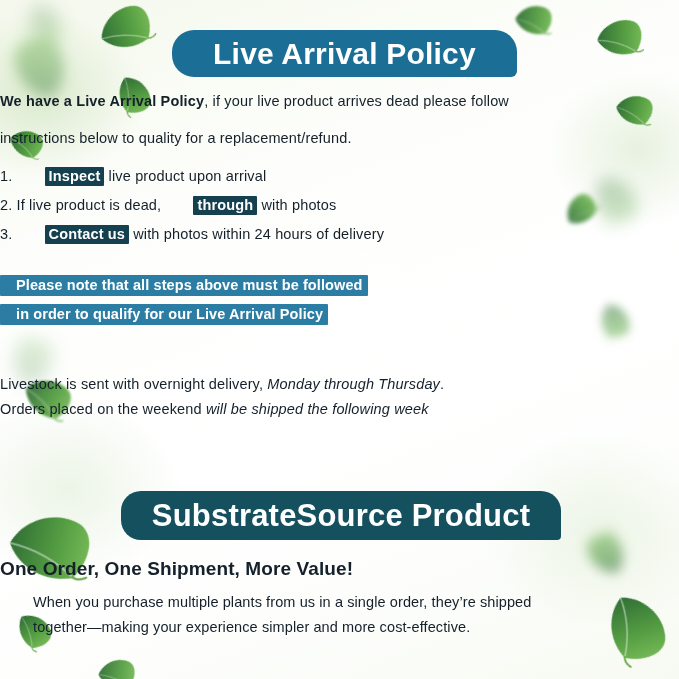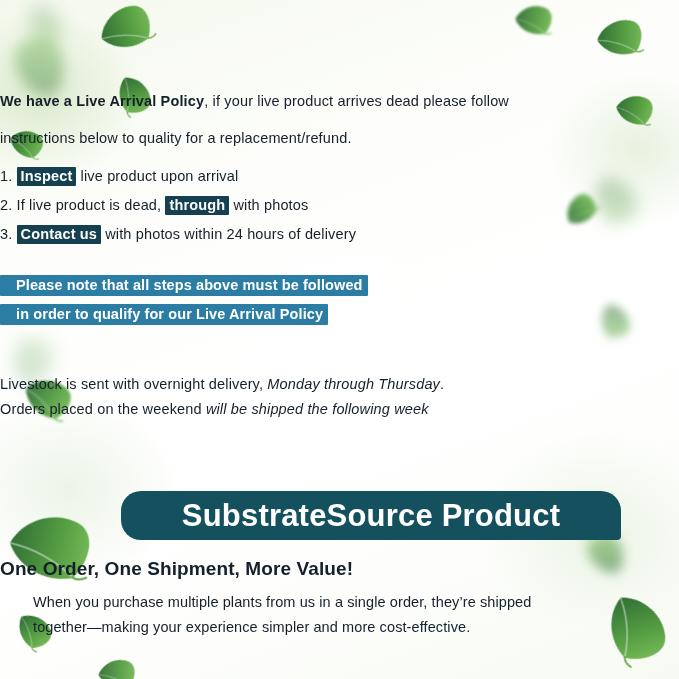--- a/index.html
+++ b/index.html
@@ -51,21 +51,21 @@
     top: 30px;
     width: 345px;
     height: 47px;
     background: #1b6e95;
     border-radius: 22px 22px 6px 22px;
     font-size: 30px;
   }
   #banner-substrate {
     left: 121px;
     top: 491px;
-    width: 500px;
+    width: 440px;
     height: 49px;
     background: #15505f;
     border-radius: 20px 20px 4px 20px;
     font-size: 31px;
   }
 
   
   .txt {
     position: absolute;
     width: 100%;
@@ -83,20 +83,21 @@
   .step {
     font-size: 14.5px;
     letter-spacing: 0.15px;
   }
   .hl-dark {
     background: #15404f;
     color: #ffffff;
     font-weight: 700;
     padding: 1px 4px 2px 4px;
     border-radius: 1px;
+    margin-left: 28px;
   }
   .note {
     font-size: 14.5px;
   }
   .hl-blue {
     background: #2b7da4;
     color: #ffffff;
     font-weight: 700;
     padding: 2px 5px 3px 16px;
     border-radius: 1px;
@@ -373,20 +374,23 @@
               <stop offset="100%" stop-color="#23632a"></stop>
             </linearGradient>
           </defs>
           <path d="M52 8 C80 20 94 48 88 74 C62 88 28 76 16 52 C8 34 26 14 52 8 Z" fill="url(#lg17)"></path>
           <path d="M52 10 C58 34 70 56 88 74" stroke="rgba(255,255,255,0.45)" stroke-width="2" fill="none"></path>
           <path d="M52 9 C50 4 46 2 40 1" stroke="#5ea63f" stroke-width="2.4" stroke-linecap="round" fill="none"></path>
         </svg>
       </div>
     </div>
 
+  <div class="banner" id="banner-live">
+    <span>Live Arrival Policy</span>
+  </div>
 
   <div class="txt intro" style="top:93px;">
     <span class="b">We have a Live Arrival Policy</span><span>, if your live product arrives dead please follow</span>
   </div>
   <div class="txt intro" style="top:130px;">instructions below to quality for a replacement/refund.</div>
 
   <div class="txt step" style="top:168px;">
     <span>1.</span>
     <span></span><span class="hl-dark">Inspect</span><span> live product upon arrival</span>
   </div>

